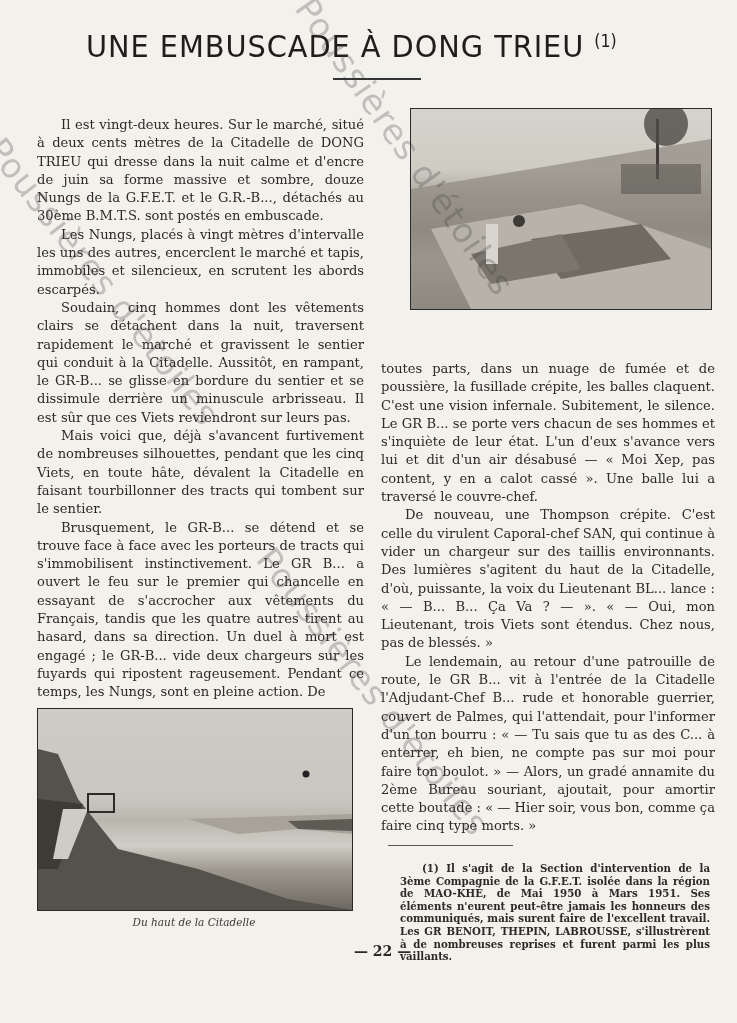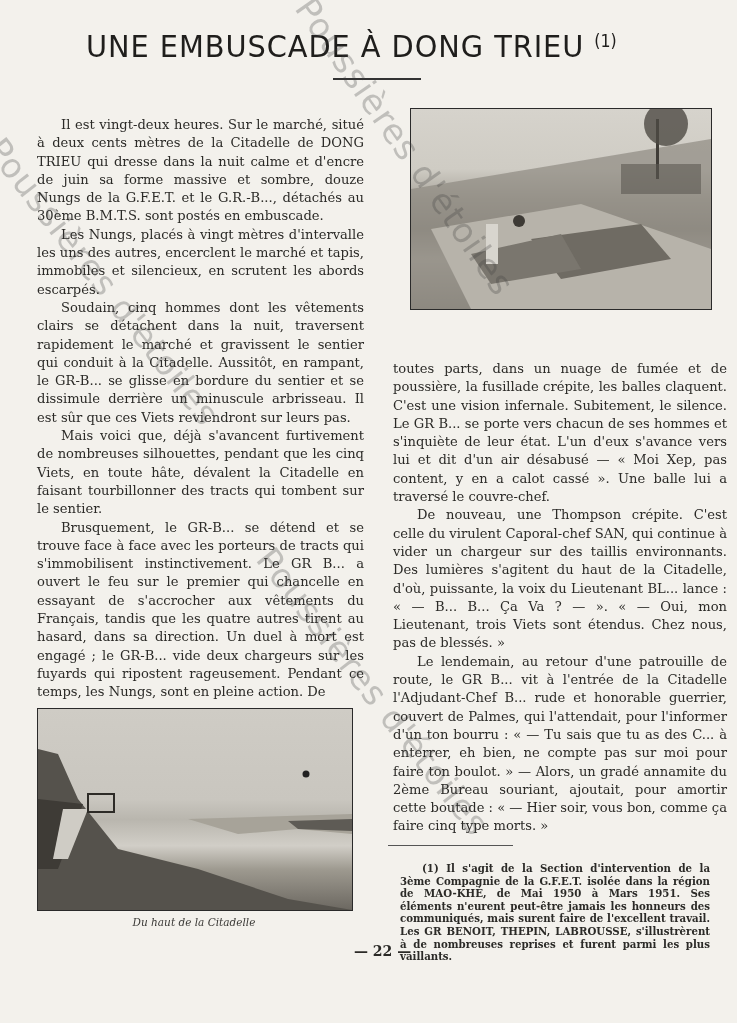--- a/index.html
+++ b/index.html
@@ -16,21 +16,21 @@
     font-weight: normal; font-size: 31px; letter-spacing: 1px;
     color: #1f1e1c; white-space: nowrap; transform: scaleX(0.93); transform-origin: left;
   }
   .title sup { font-size: 17px; vertical-align: 10px; letter-spacing: 0; }
   .title-rule { position: absolute; left: 333px; top: 78px; width: 88px; height: 2px; background: #333; }
 
   .col { position: absolute; font-size: 13.1px; line-height: 18.3px; text-align: justify; }
   .col p { margin: 0; text-indent: 0; }
   .col p.ind { text-indent: 24px; }
   .col-left { left: 37px; top: 116px; width: 327px; }
-  .col-right { left: 393px; top: 360px; width: 334px; }
+  .col-right { left: 381px; top: 360px; width: 334px; }
 
   .photo { position: absolute; border: 1px solid #2a2a2a; overflow: hidden; }
   .photo-cemetery { left: 410px; top: 108px; width: 300px; height: 200px;
     background:
       linear-gradient(180deg, #d6d3cc 0%, #cfccc4 30%, #a9a59c 45%, #8f8b83 60%, #b4b0a7 75%, #8a867e 100%); }
   .photo-citadelle { left: 37px; top: 708px; width: 314px; height: 201px;
     background:
       linear-gradient(180deg, #cfccc5 0%, #c9c6bf 45%, #b9b6ae 55%, #d1cec7 68%, #9d998f 80%, #6c6861 100%); }
   .caption { position: absolute; font-style: italic; font-size: 10.5px; text-align: center; color: #3a3936; line-height: 15px; }
   .caption-cemetery { left: 400px; top: 316px; width: 330px; }

